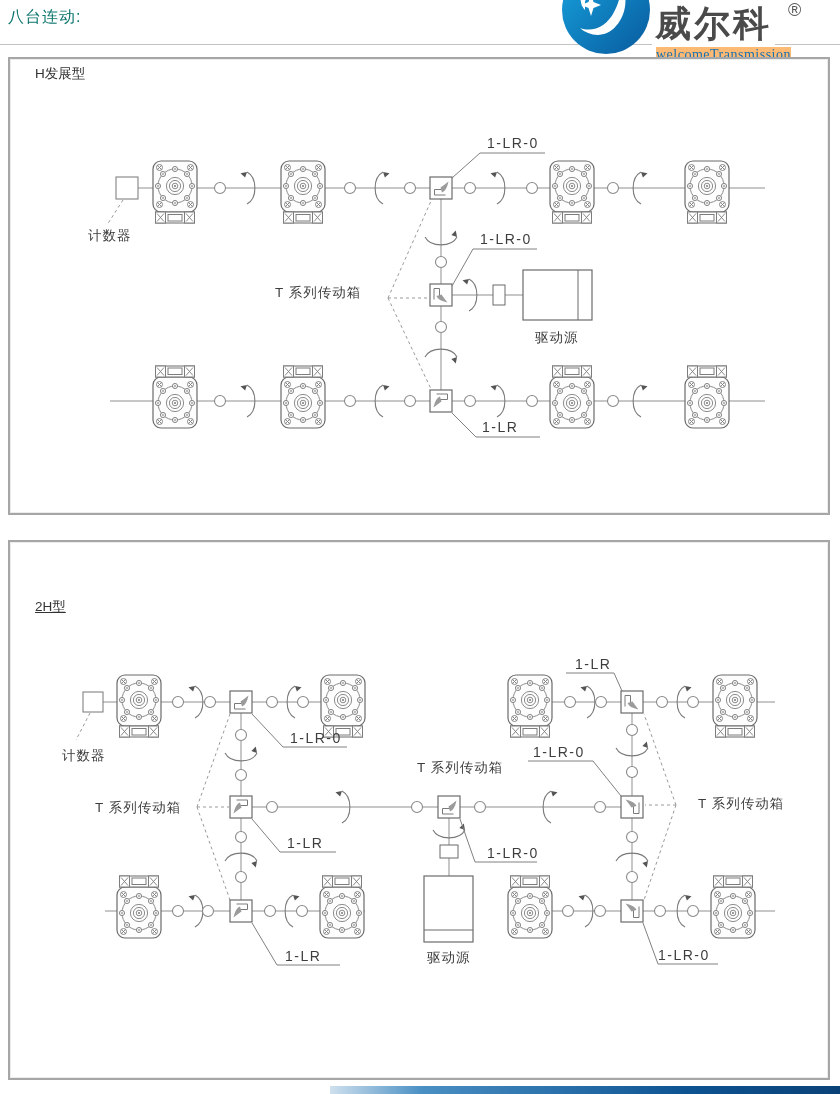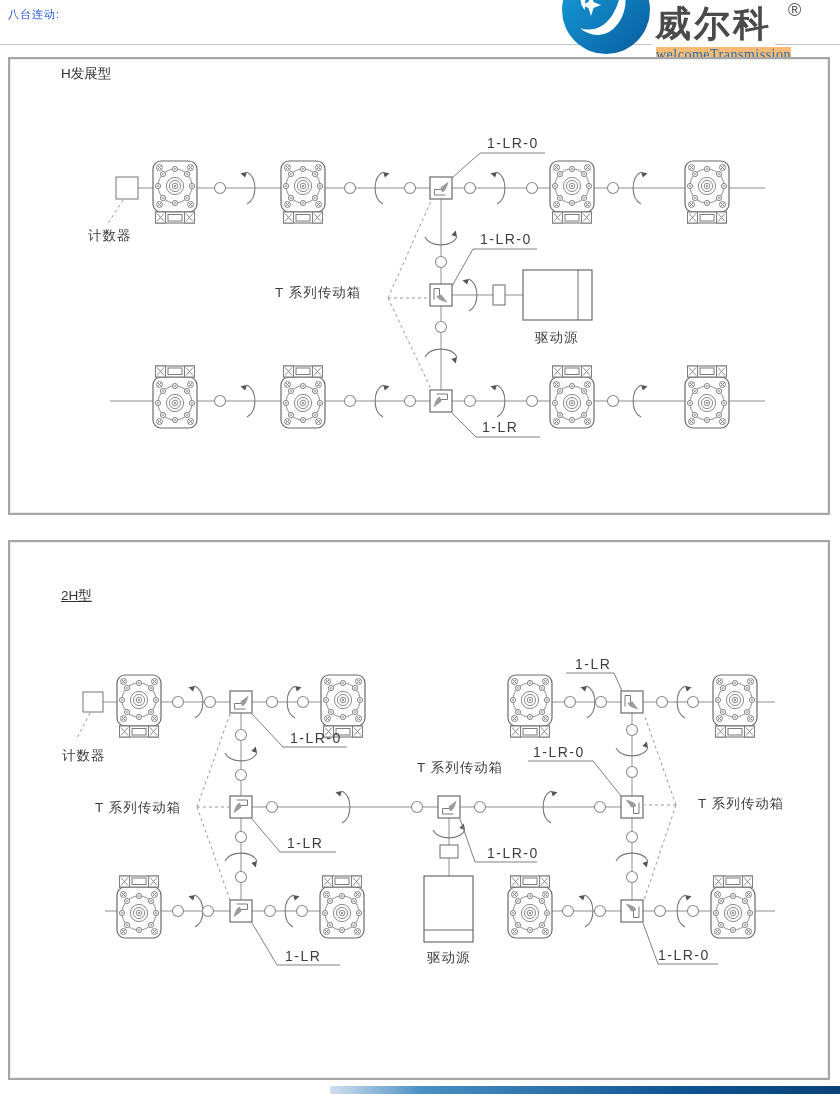--- a/index.html
+++ b/index.html
@@ -1,31 +1,31 @@
 <!DOCTYPE html>
 <html><head>
 <meta charset="utf-8">
 <style>
   html,body{margin:0;padding:0;}
   body{width:840px;height:1094px;position:relative;overflow:hidden;background:#fff;
        font-family:"Liberation Sans","DejaVu Sans",sans-serif;color:#3d3d3d;}
-  .page-heading{position:absolute;left:8px;top:7px;font-size:11px;color:#1d4ed8;letter-spacing:1px;}
+  .page-heading{position:absolute;left:8px;top:7px;font-size:16px;color:#0f766e;letter-spacing:1px;}
   .header-line{position:absolute;left:0;top:44px;width:840px;height:1px;background:#c3c3c3;}
   .logo-circle{position:absolute;left:560px;top:-36px;width:92px;height:92px;}
   .brand{position:absolute;left:652px;top:2px;font-size:36px;font-weight:bold;color:#4a4a4a;
          letter-spacing:3px;background:#fff;padding:0 3px;line-height:44px;}
   .registered{position:absolute;left:788px;top:0px;font-size:18px;color:#5a5a5a;background:#fff;}
   .brand-sub{position:absolute;left:656px;top:47px;font-size:14px;color:#1670b4;
              font-family:"Liberation Serif",serif;letter-spacing:.5px;background:#fdba74;}
   .panel{position:absolute;left:8px;background:#fff;border:2px solid #a6a6a6;
          box-shadow:inset 0 0 0 1px #ececec;}
   .panel-1{top:57px;width:818px;height:454px;}
   .panel-2{top:540px;width:818px;height:536px;}
-  .panel-title{position:absolute;left:25px;font-size:13.5px;color:#333;margin-left:26px;}
-  .pt-1{top:6px;} .pt-2{top:45px;text-decoration:underline;}
+  .panel-title{position:absolute;left:25px;font-size:13.5px;color:#333;}
+  .pt-1{top:6px;} .pt-2{top:56px;text-decoration:underline;}
   .diagram{position:absolute;left:0;top:0;}
   svg text{font-family:"Liberation Sans","DejaVu Sans",sans-serif;}
   .lbl-cn{font-size:13.5px;fill:#3d3d3d;letter-spacing:1px;}
   .lbl-code{font-size:14px;fill:#3d3d3d;letter-spacing:1.5px;}
   .footer-bar{position:absolute;left:330px;top:1086px;width:510px;height:8px;
     background:linear-gradient(to right,#cfe0ee,#4a90c4 18%,#0d5392 70%,#0a4277);}
 </style>
 </head>
 <body>
 

